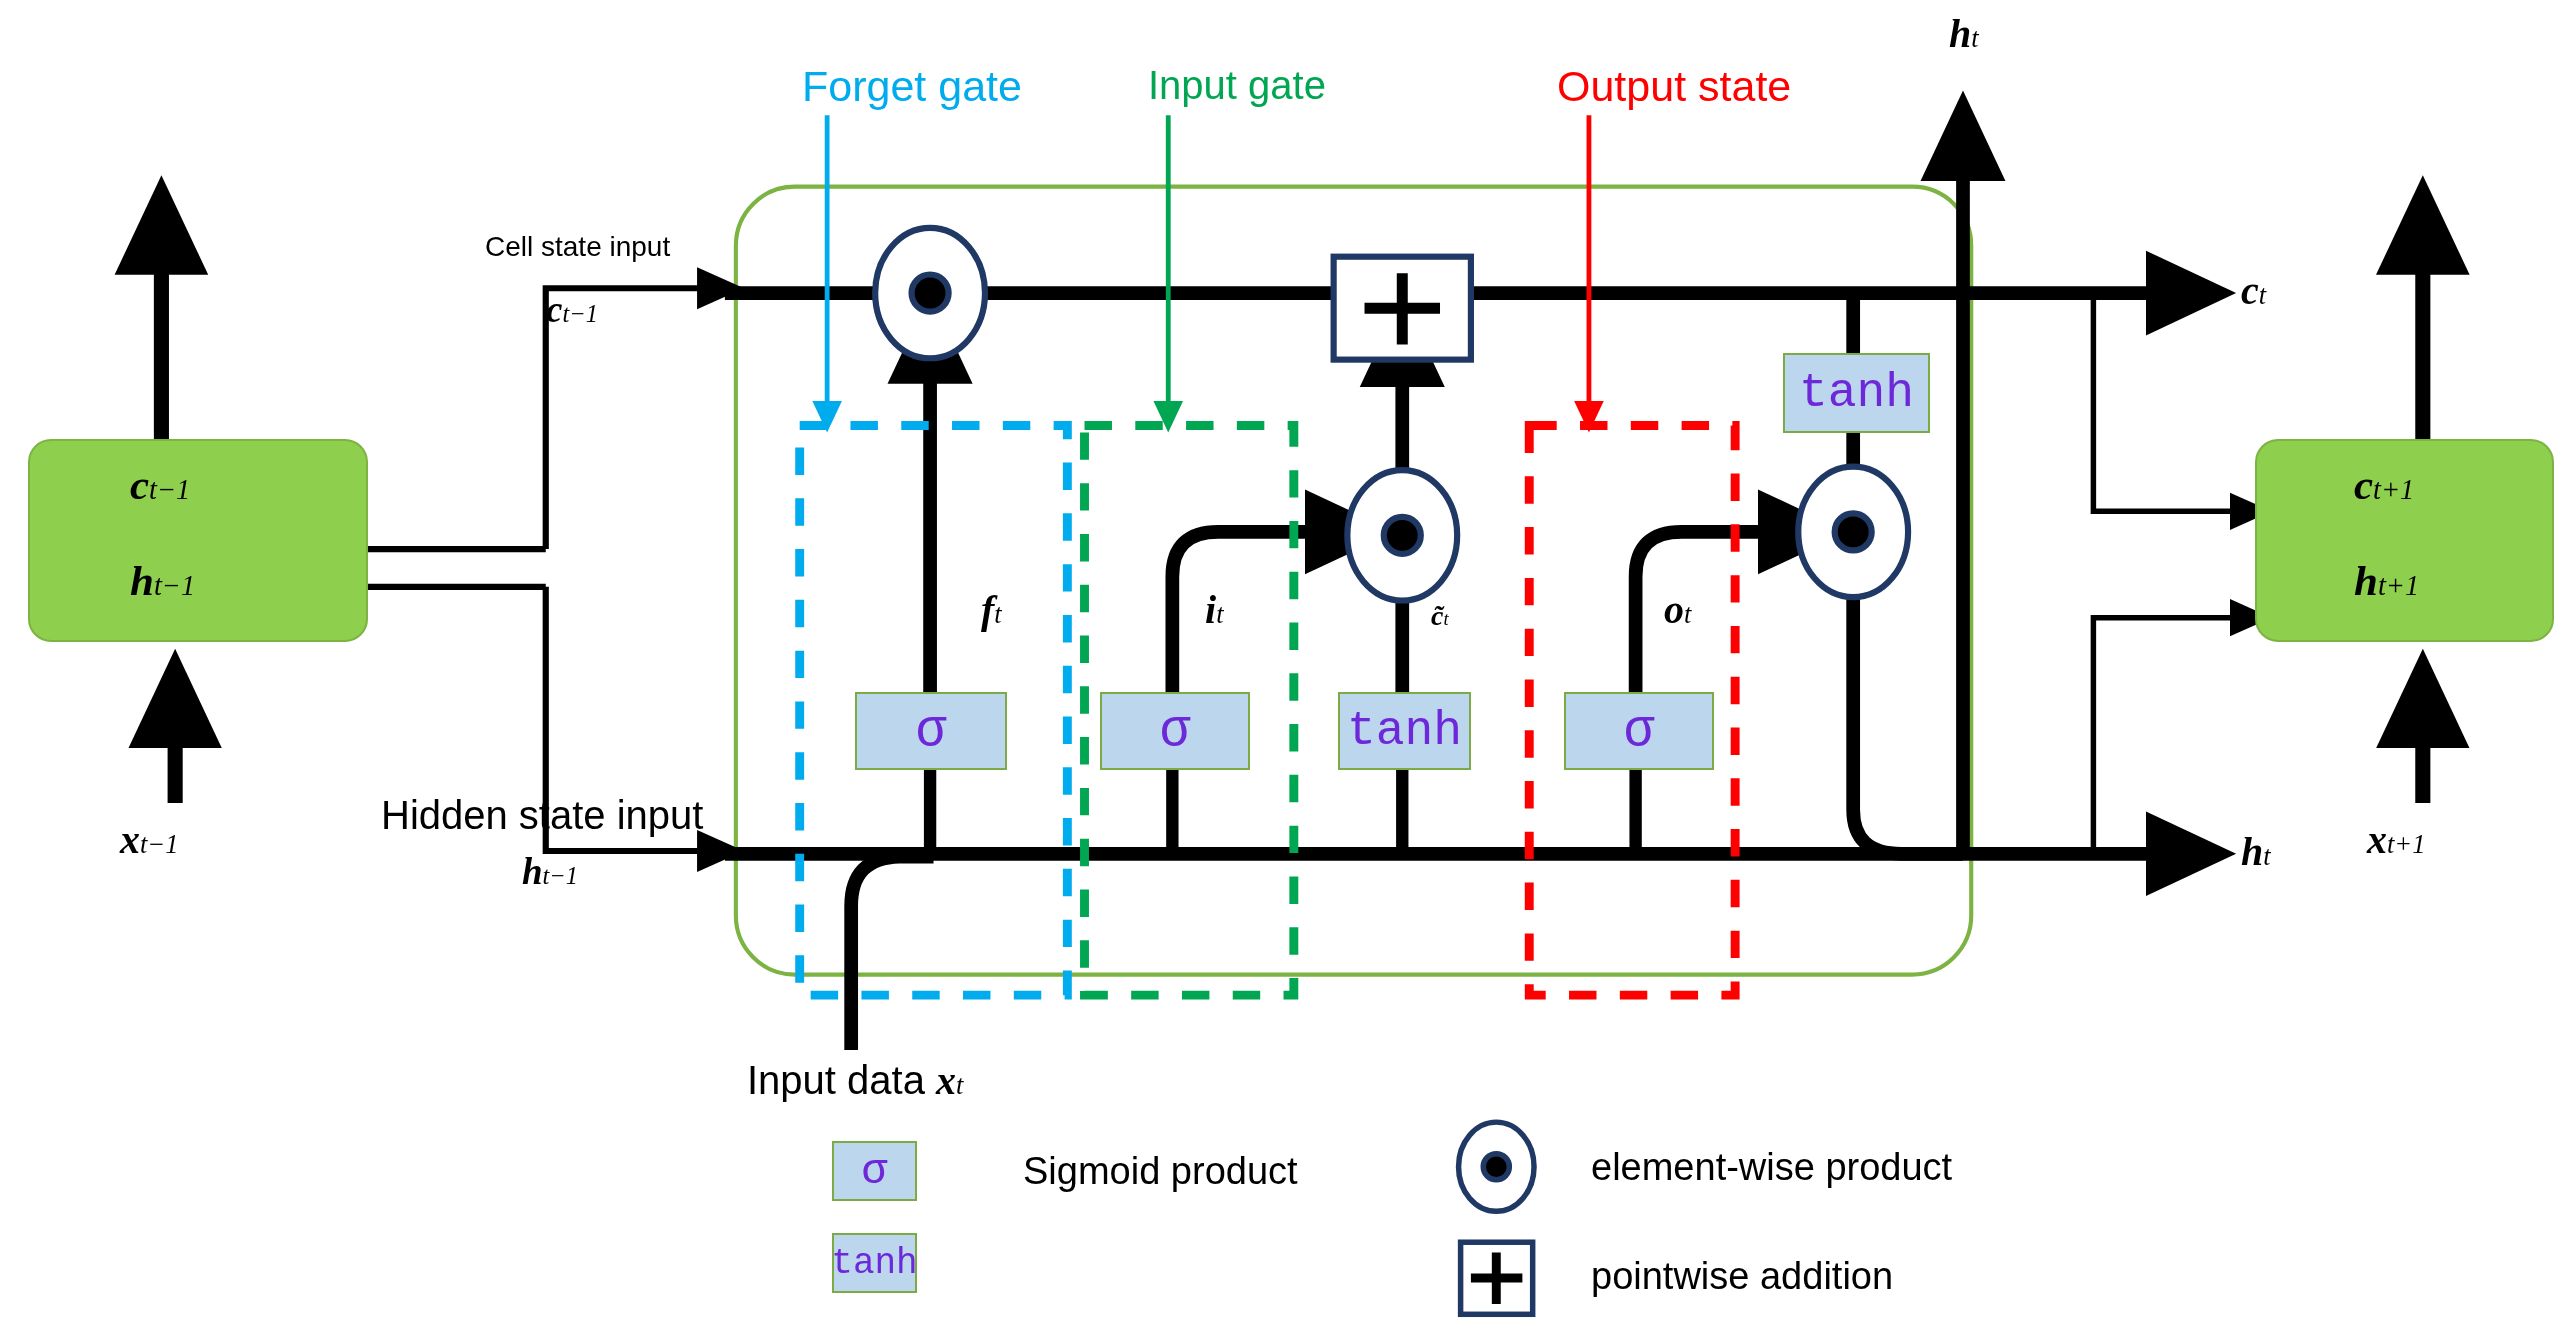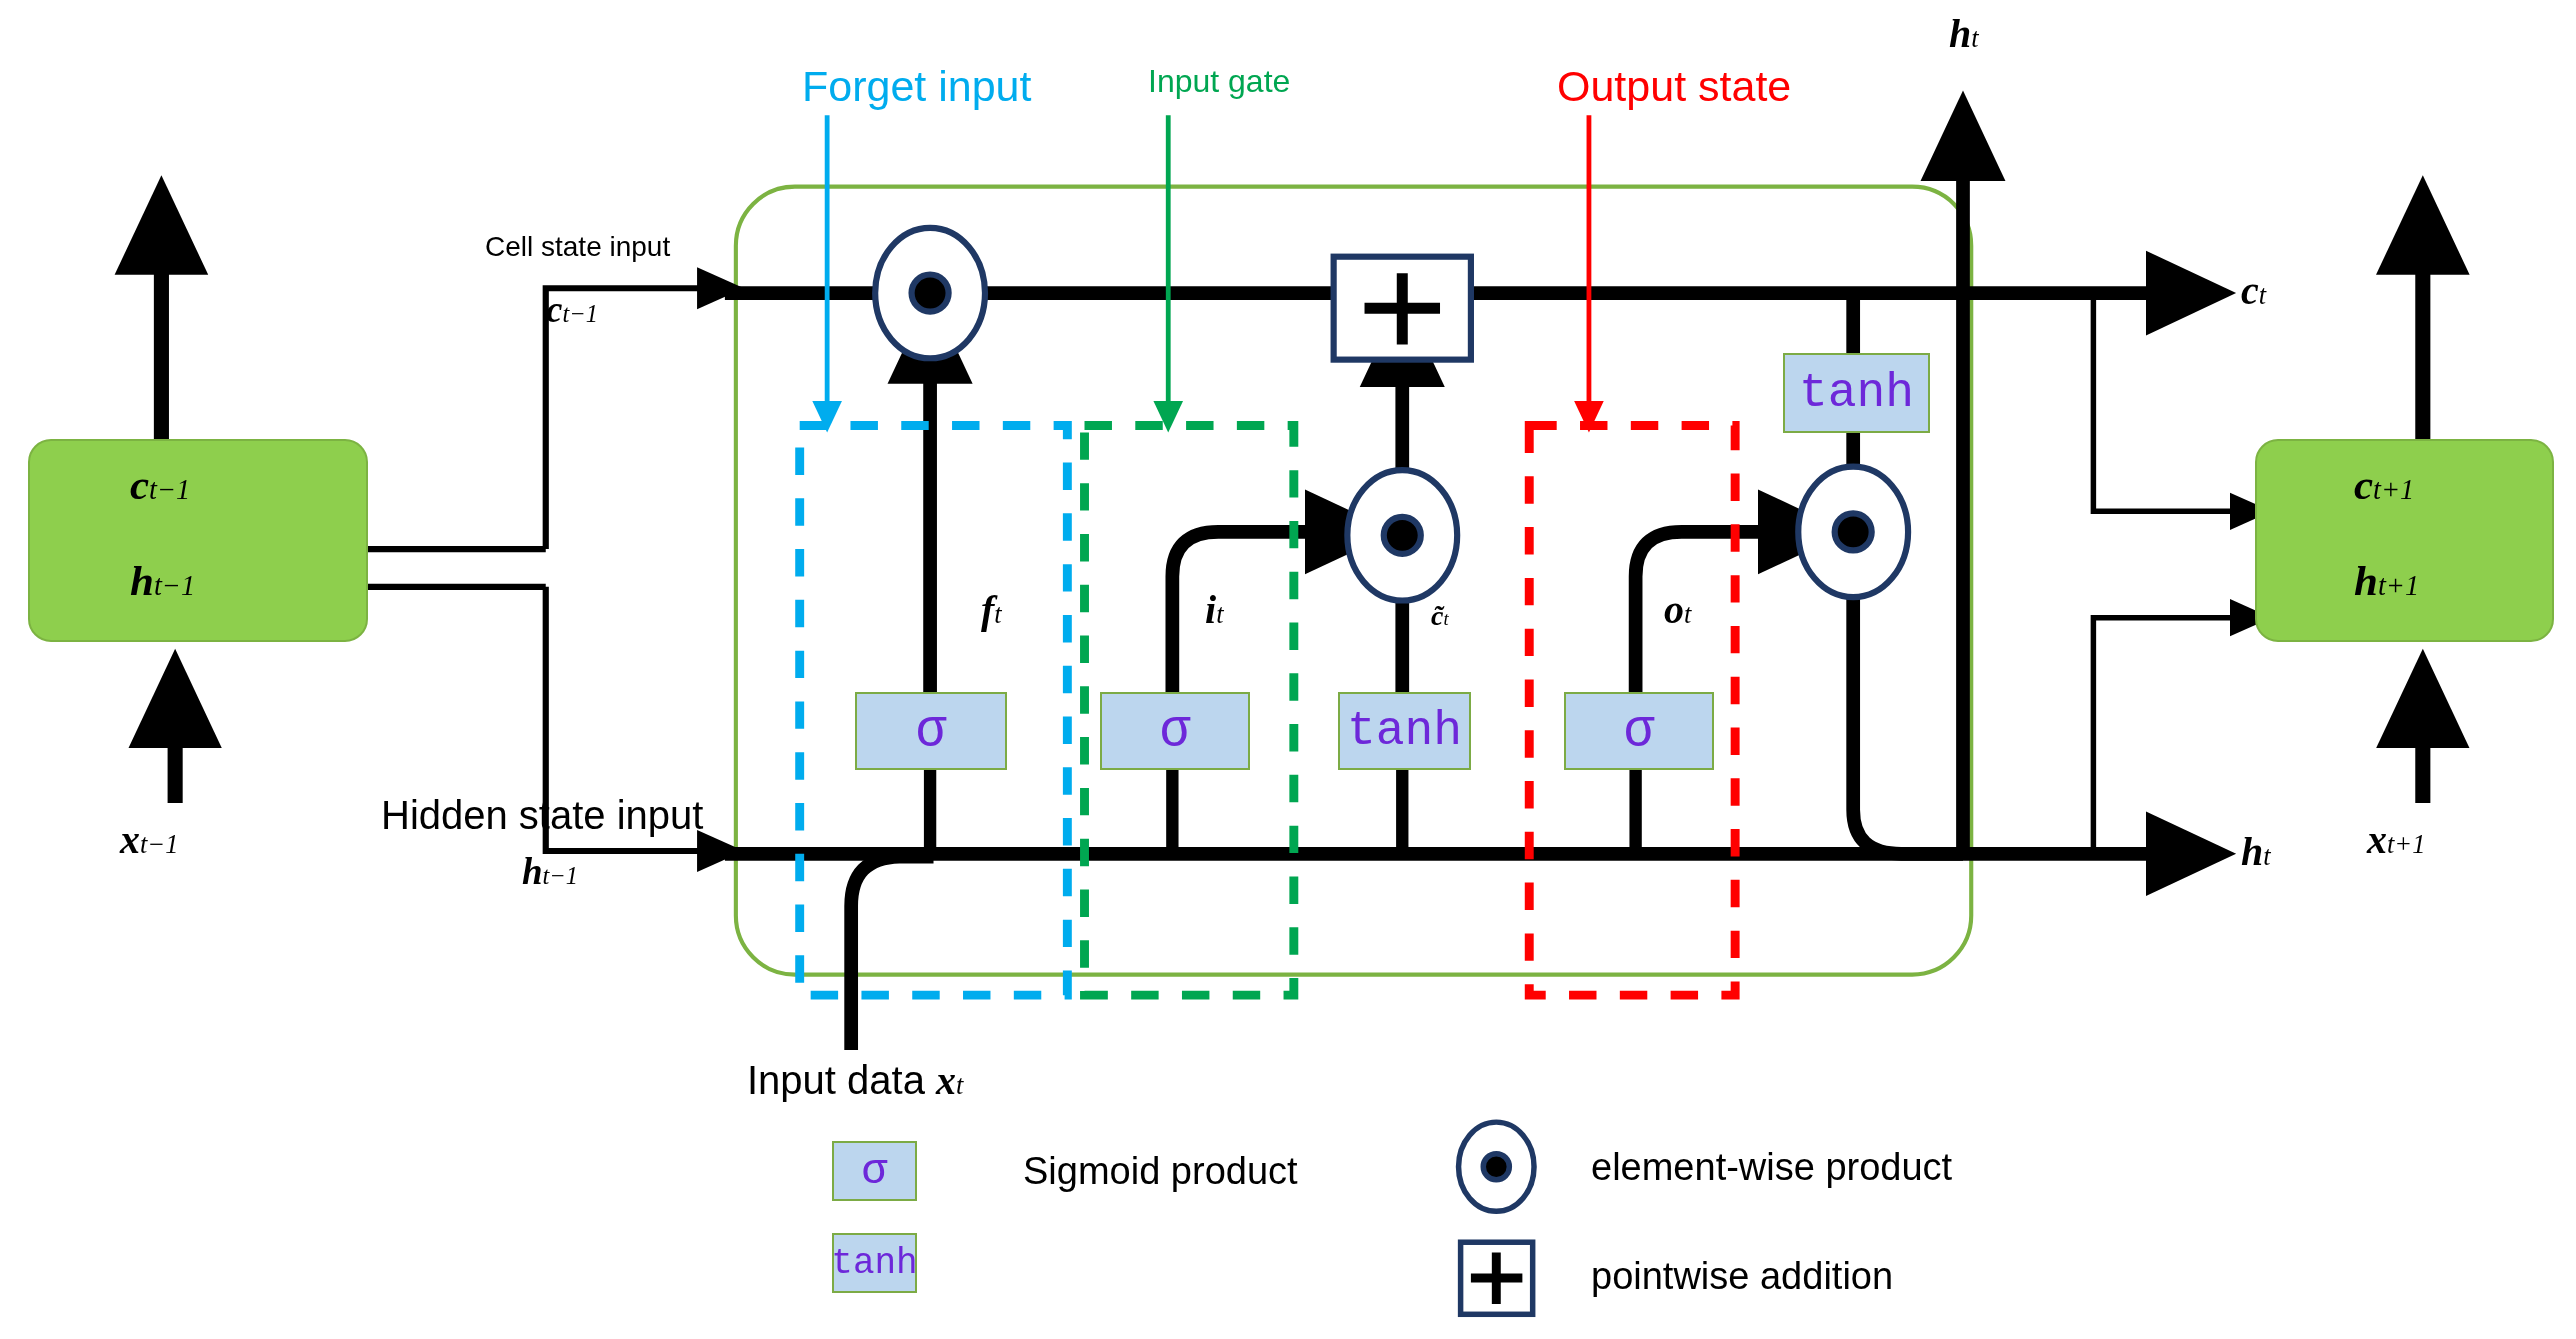--- a/index.html
+++ b/index.html
@@ -187,22 +187,22 @@
 <div class="actbox" style="left:1338px;top:692px;width:129px;height:74px;">
   <div class="boxtxt" style="inset:0;font-size:48px;">tanh</div>
 </div>
 <div class="actbox" style="left:1564px;top:692px;width:146px;height:74px;">
   <div class="boxtxt" style="inset:0;font-size:51px;">σ</div>
 </div>
 <div class="actbox" style="left:1783px;top:353px;width:143px;height:76px;">
   <div class="boxtxt" style="inset:0;font-size:48px;">tanh</div>
 </div>
 
-<div class="lbl gatelbl" style="left:802px;top:65px;font-size:43px;color:#00ACEE;">Forget input</div>
-<div class="lbl gatelbl" style="left:1148px;top:65px;font-size:32px;color:#00A651;">Input gate</div>
+<div class="lbl gatelbl" style="left:802px;top:65px;font-size:43px;color:#00ACEE;">Forget gate</div>
+<div class="lbl gatelbl" style="left:1148px;top:65px;font-size:40px;color:#00A651;">Input gate</div>
 <div class="lbl gatelbl" style="left:1557px;top:65px;font-size:43px;color:#FF0000;">Output state</div>
 
 <div class="lbl plain" style="left:465px;top:233px;font-size:28px;margin-left:20px;">Cell state input</div>
 <div class="lbl math" style="left:546px;top:291px;font-size:37px;">
   <span>c</span><span class="sub">t−1</span>
 </div>
 
 <div class="lbl plain" style="left:381px;top:795px;font-size:40px;">Hidden state input</div>
 <div class="lbl math" style="left:522px;top:853px;font-size:37px;">
   <span>h</span><span class="sub">t−1</span>

